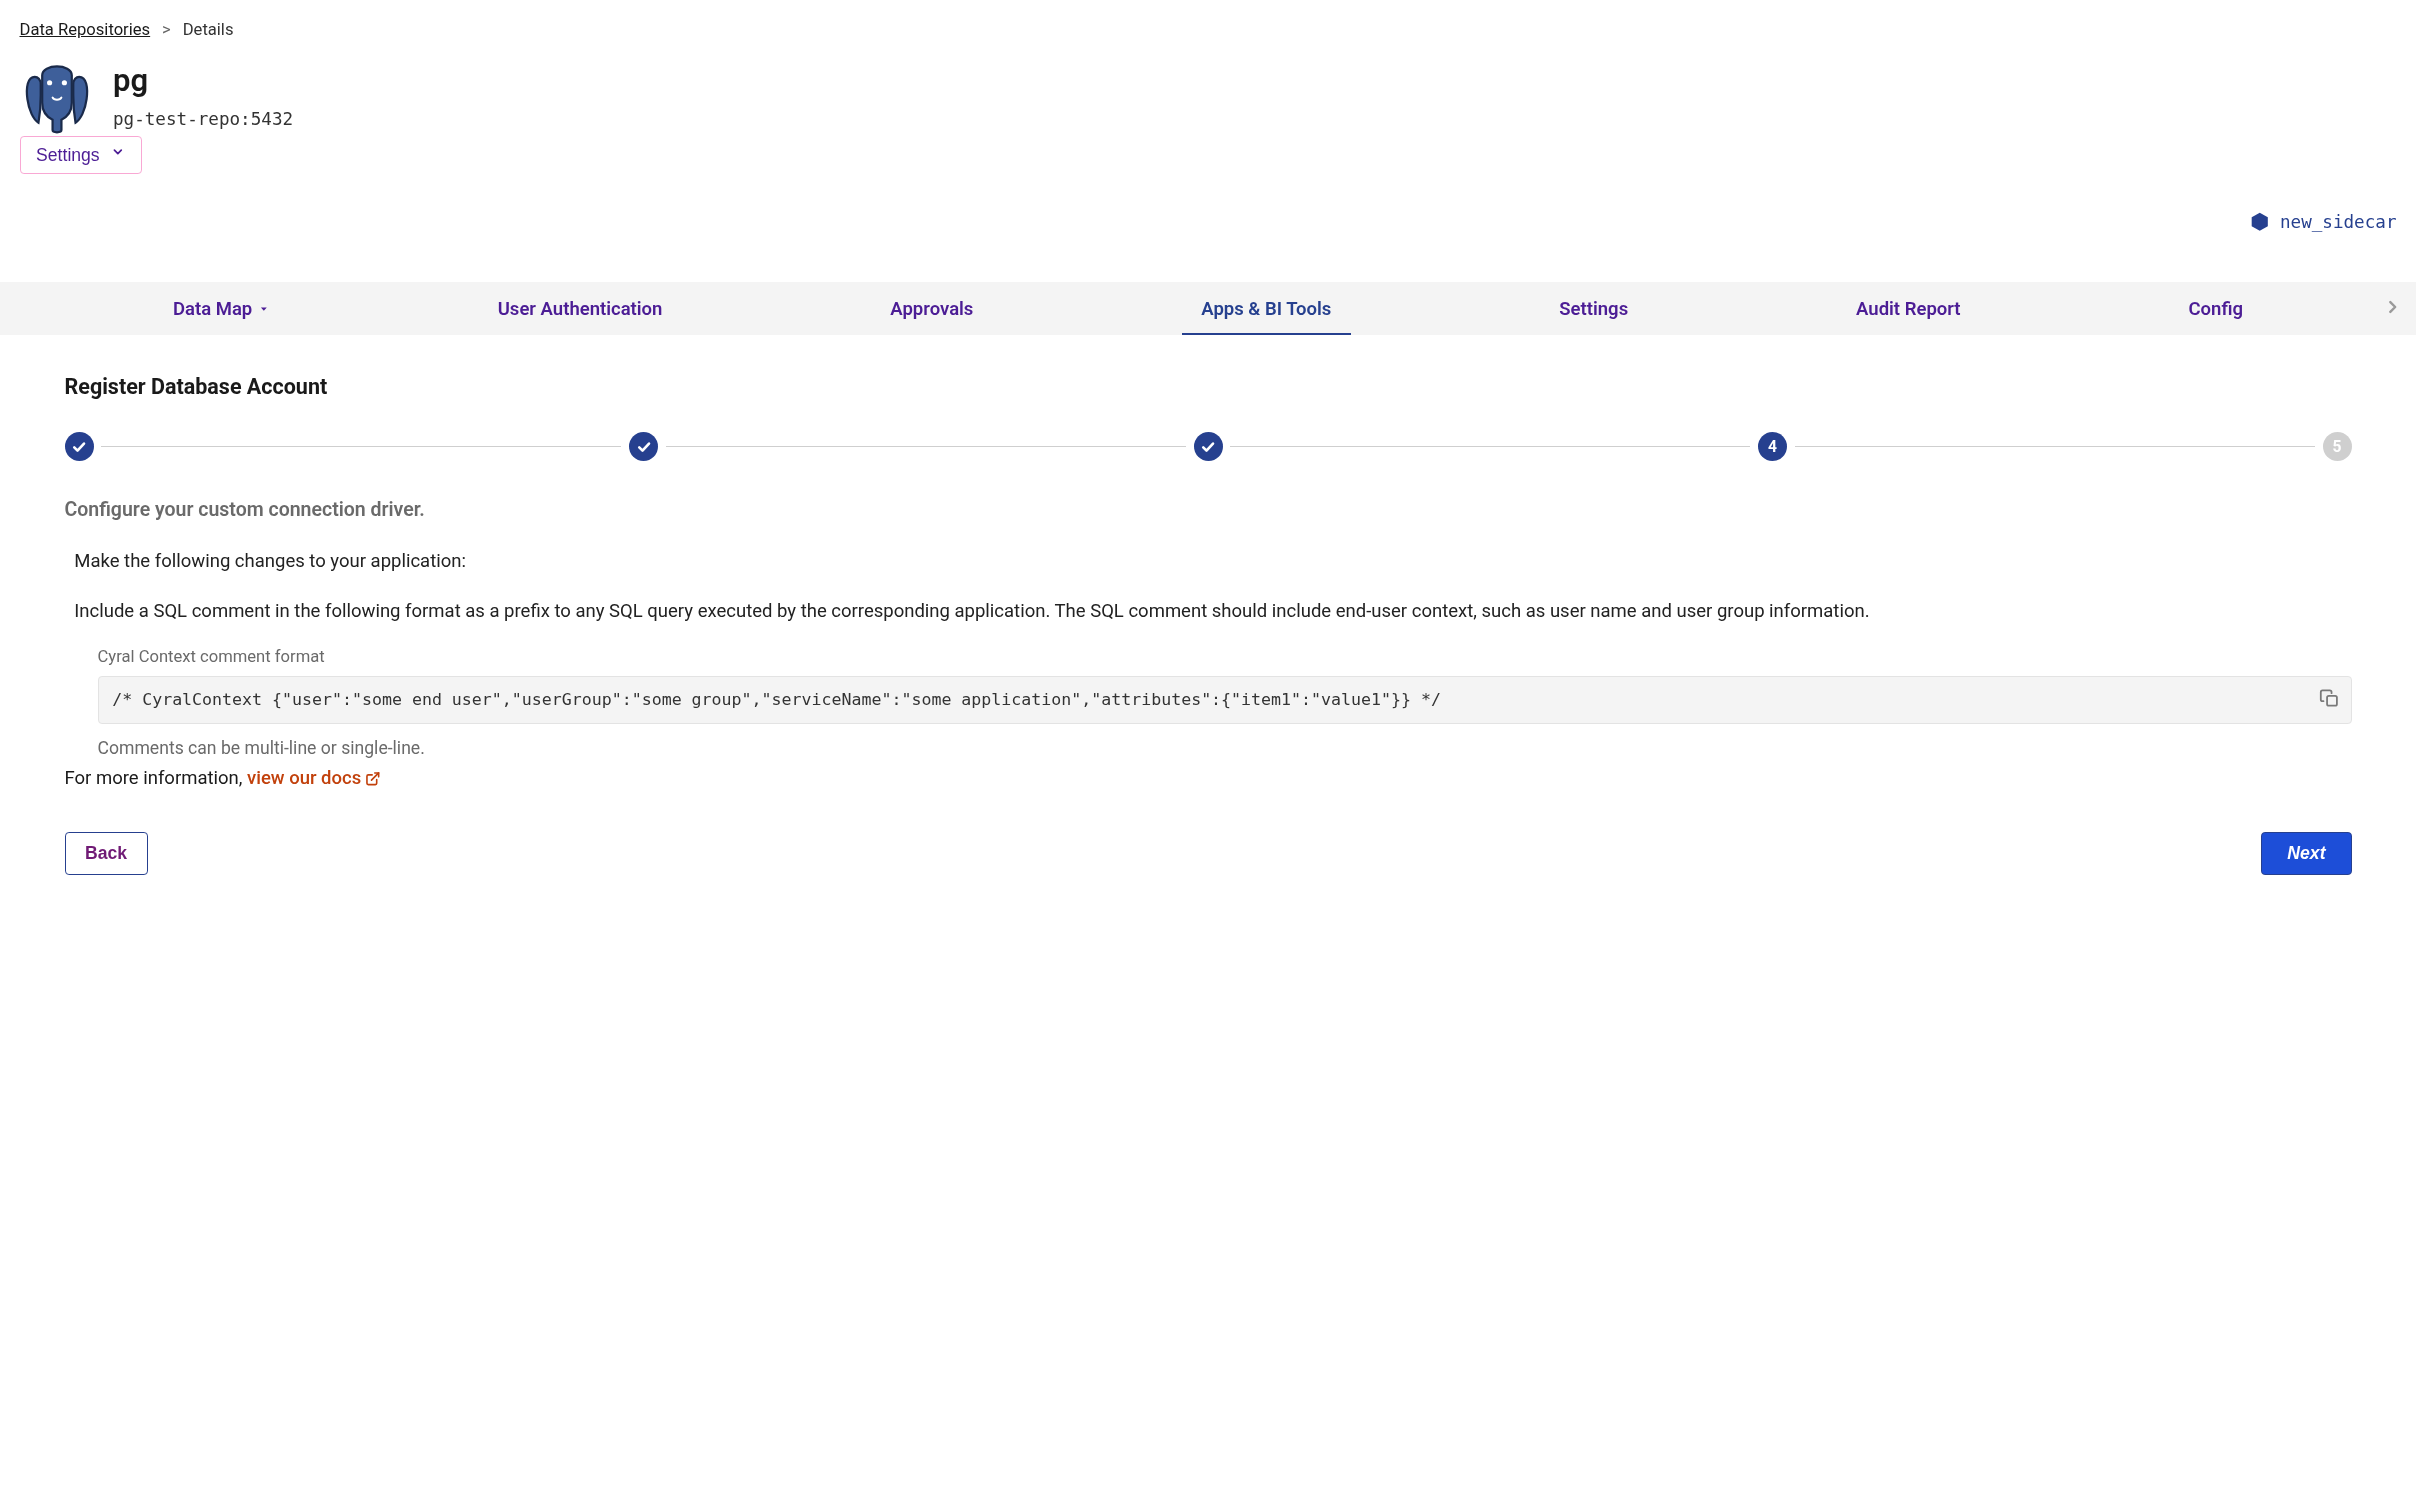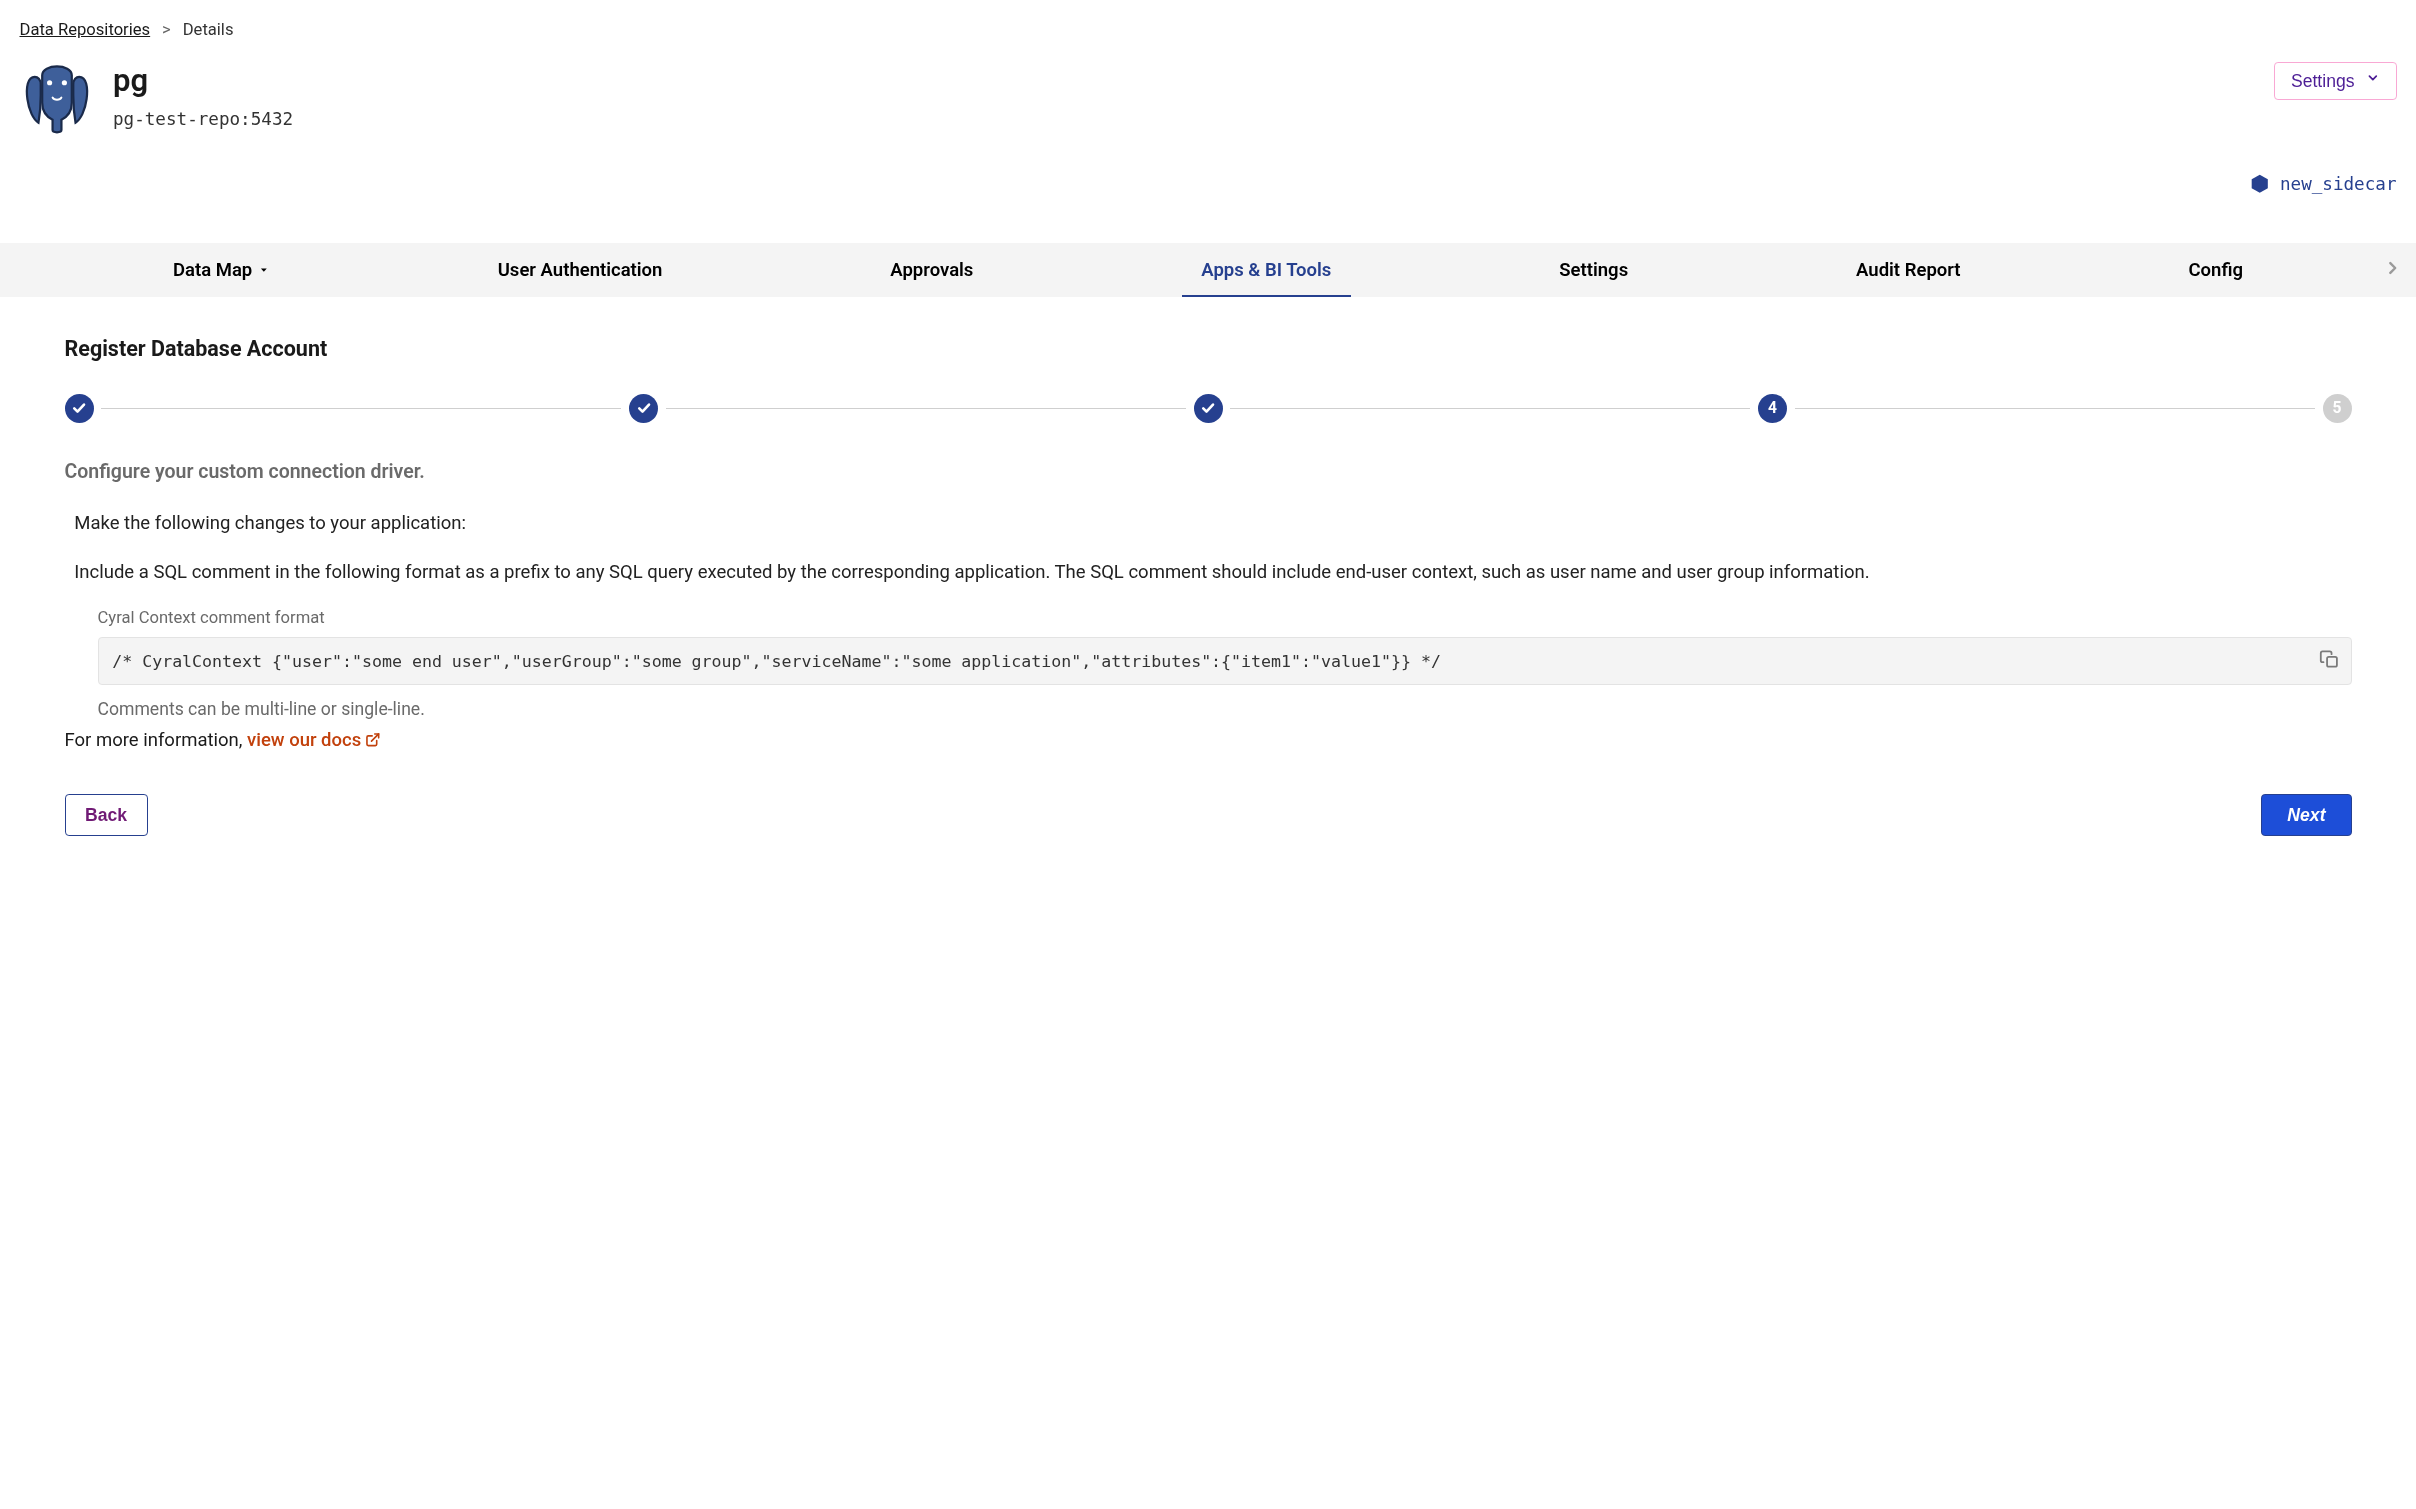--- a/index.html
+++ b/index.html
@@ -12,21 +12,21 @@
   }
   .page { padding: 19.5px 19.5px 39px 19.5px; }
 
   
   .breadcrumb { font-size: 16.6px; color: #333; margin-bottom: 23.4px; }
   .breadcrumb a { color: #1a1a1a; text-decoration: underline; }
   .breadcrumb .sep { margin: 0 7.8px; color: #666; }
   .breadcrumb .current { color: #333; }
 
   
-  .header-row { display: flex; align-items: flex-start; justify-content: space-between; }
+  .header-row { display: flex; align-items: flex-start; justify-content: space-between; flex-direction: column; }
   .header-left { display: flex; gap: 19.5px; align-items: flex-start; }
   .elephant-svg { width: 74px; height: 74px; flex-shrink: 0; }
   .title-block h1 { font-size: 31px; font-weight: 600; margin-bottom: 9.8px; }
   .title-block .host { font-family: ui-monospace, SFMono-Regular, Menlo, Consolas, monospace; font-size: 17.6px; color: #333; }
   .settings-btn {
     display: inline-flex; align-items: flex-start; gap: 11.7px;
     border: 1px solid #f9a8d4; border-radius: 3.9px;
     padding: 7.8px 15.6px; font-size: 17.6px; font-weight: 500;
     background: #fff; cursor: pointer; color: #4c1d95;
   }
@@ -39,21 +39,21 @@
   .hex-icon { width: 21.5px; height: 21.5px; }
 
   
   .tab-bar-wrap { margin: 49px -19.5px 0 -19.5px; background: #f4f4f4; position: relative; }
   .tab-bar {
     display: flex; align-items: stretch; justify-content: space-around;
     padding: 0 59px; position: relative;
   }
   .tab {
     padding: 15.6px 19.5px 13.7px 19.5px; font-size: 18.5px; font-weight: 600;
-    color: #000000; cursor: pointer; border-bottom: 2.9px solid transparent;
+    color: #4c1d95; cursor: pointer; border-bottom: 2.9px solid transparent;
     display: inline-flex; align-items: center; gap: 5.9px; white-space: nowrap;
   }
   .tab.active { color: #26408f; border-bottom-color: #26408f; }
   .tab .caret { width: 11.7px; height: 11.7px; }
   .tab-next-arrow {
     position: absolute; right: 13.7px; top: 50%; transform: translateY(-50%);
     color: #9a9a9a; cursor: pointer;
   }
   .tab-next-arrow svg { width: 19.5px; height: 19.5px; }
 

